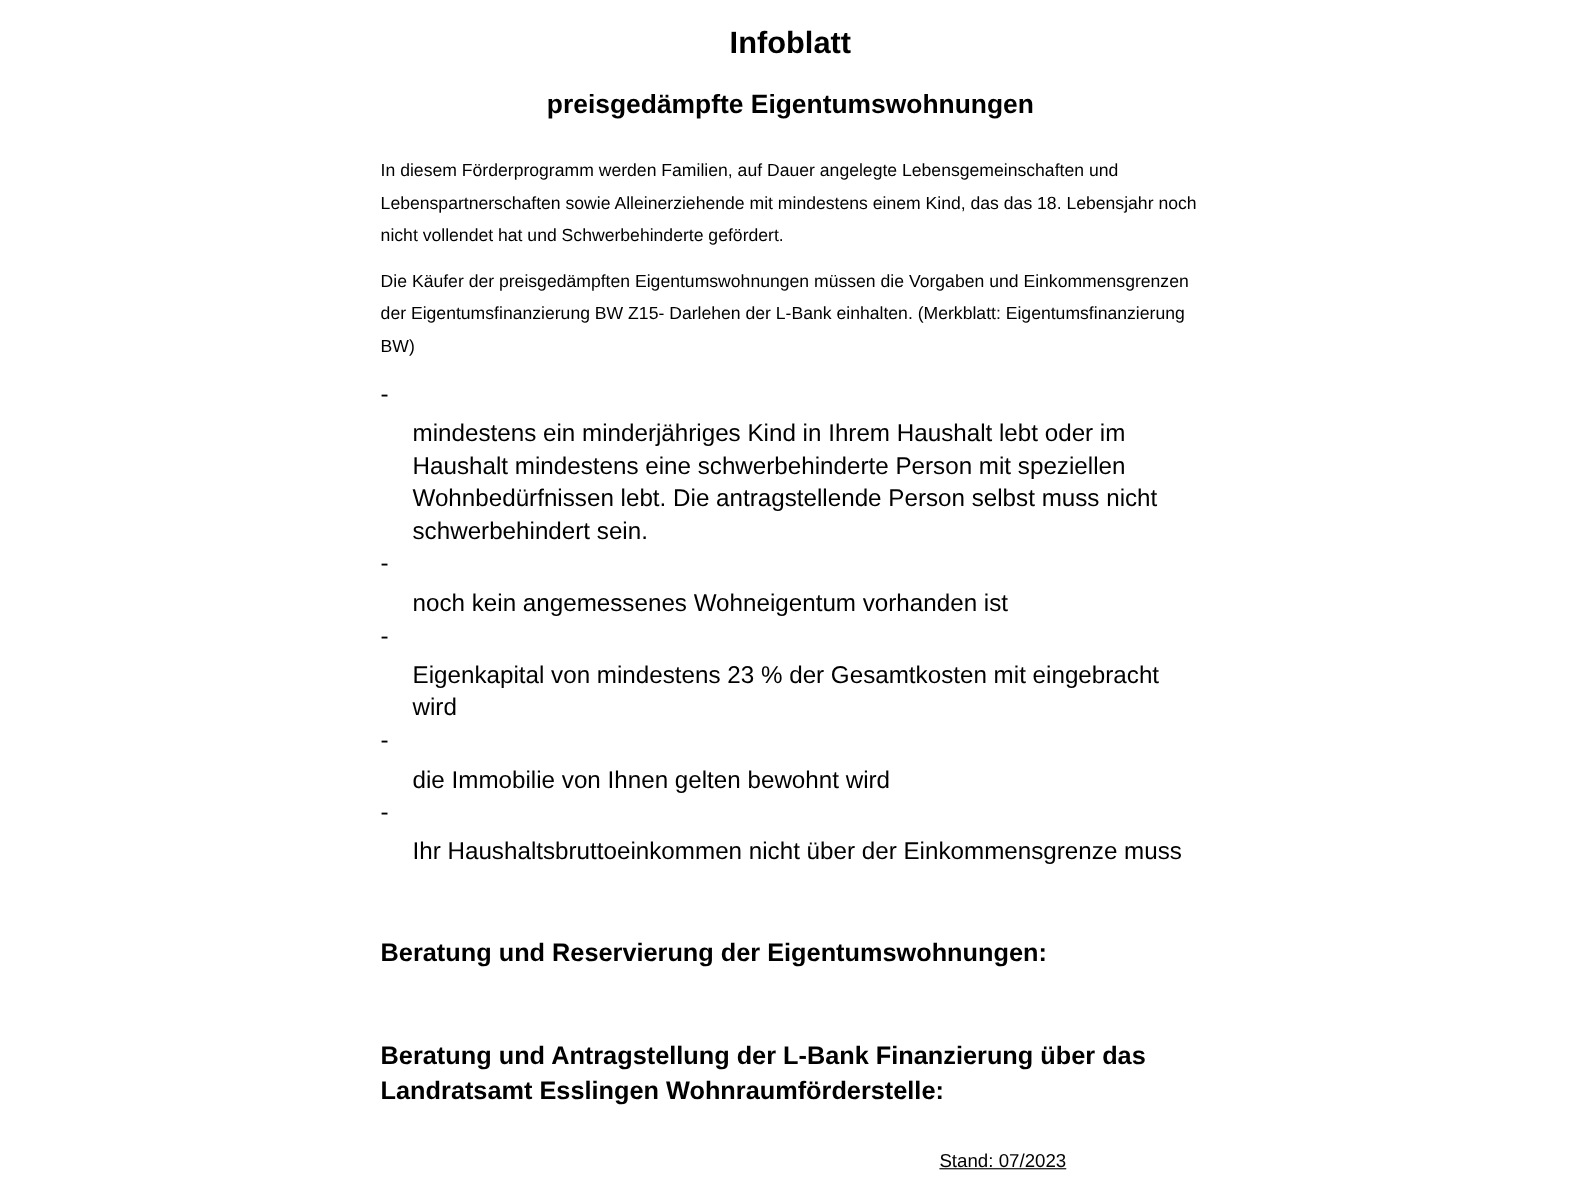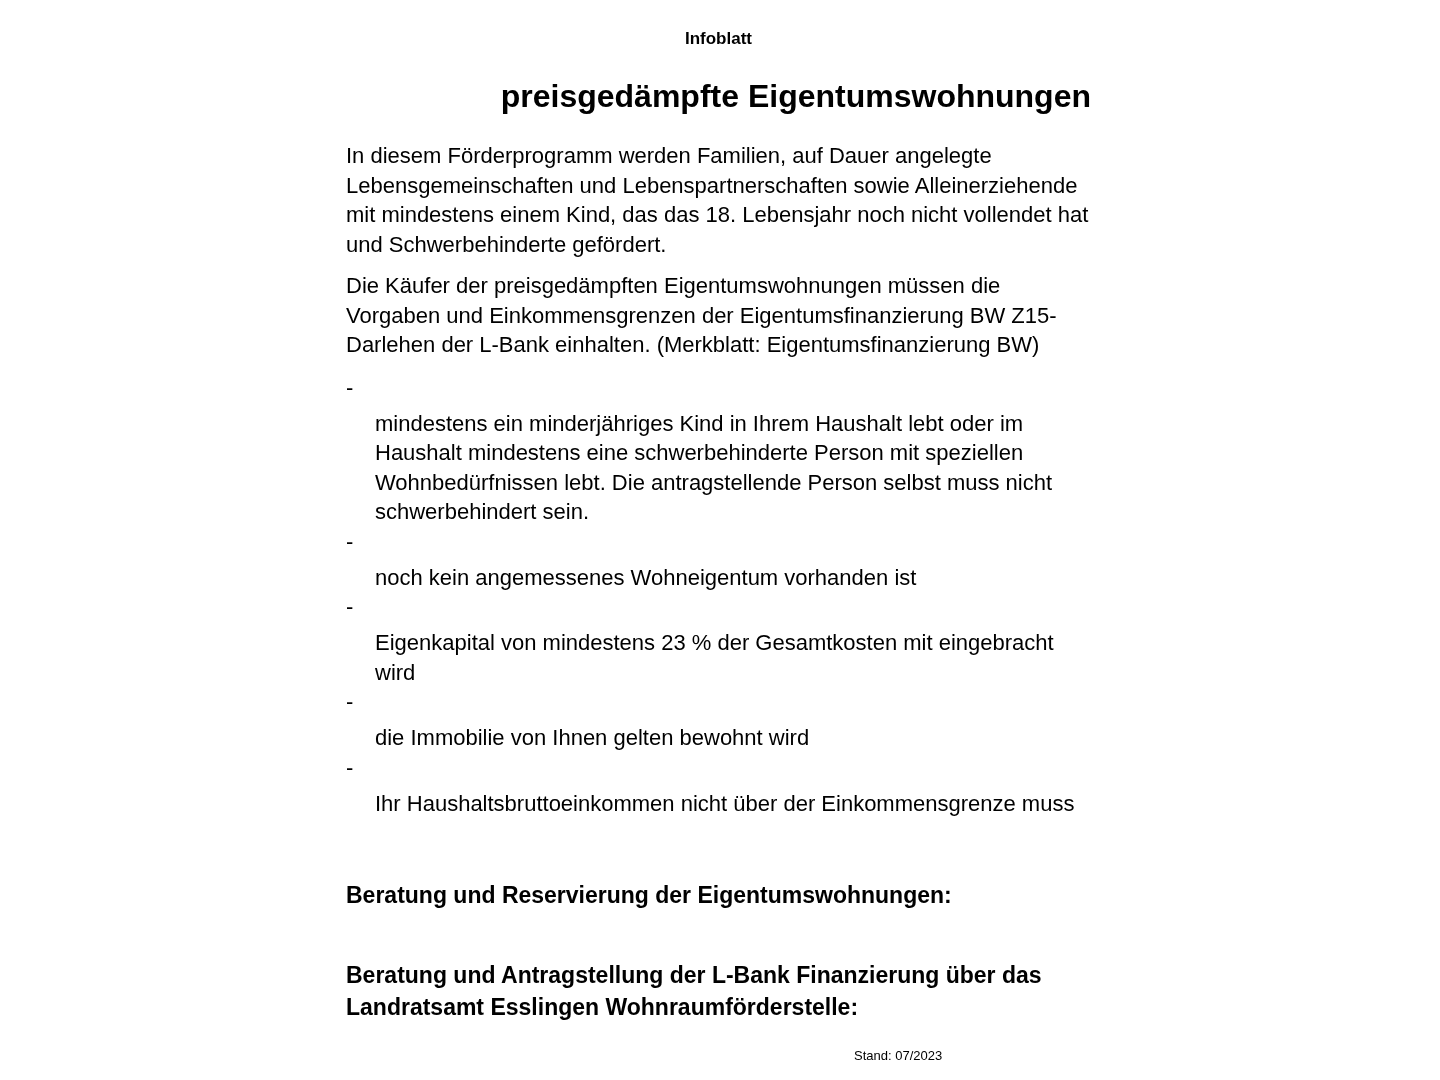--- a/index.html
+++ b/index.html
@@ -16,33 +16,33 @@
     overflow: hidden;
   }
   .content {
     position: absolute;
     left: 346px;
     top: 24px;
     width: 745px;
   }
   .doc-title {
     text-align: center;
-    font-size: 17px;
+    font-size: 28px;
     font-weight: bold;
     line-height: 30px;
   }
   .doc-subtitle {
-    text-align: right;
-    font-size: 32px;
+    text-align: center;
+    font-size: 24px;
     font-weight: bold;
     line-height: 30px;
     margin-top: 27px;
   }
   .body-text {
-    font-size: 22px;
+    font-size: 16px;
     line-height: 29.5px;
   }
   .intro-para {
     margin-top: 12px;
   }
   .intro-para:first-of-type {
     margin-top: 30px;
   }
   .section-heading {
     font-size: 23px;
@@ -56,34 +56,35 @@
     font-size: 22px;
     line-height: 29.5px;
   }
   .bullet-dash {
     width: 29px;
     flex-shrink: 0;
   }
   .bullet-text { flex: 1; margin-top: 36px; }
   .heading-consultation { margin-top: 61px; }
   .consultation-text { margin-top: 13px; }
-  .heading-application { margin-top: 48px; }
+  .heading-application { margin-top: 61px; }
   .contact-line { margin-top: 14px; }
   a.email-link {
     color: #0563c1;
     text-decoration: underline;
     cursor: pointer;
   }
   .footer-stand {
     position: absolute;
     left: 854px;
     top: 1048px;
-    font-size: 13px;
+    font-size: 17px;
     line-height: 15px;
     color: #000000;
+    text-decoration: underline;
   }
 </style>
 </head>
 <body>
 
 <div class="page">
   <div class="content">
 
     <div class="doc-title">Infoblatt</div>
 

